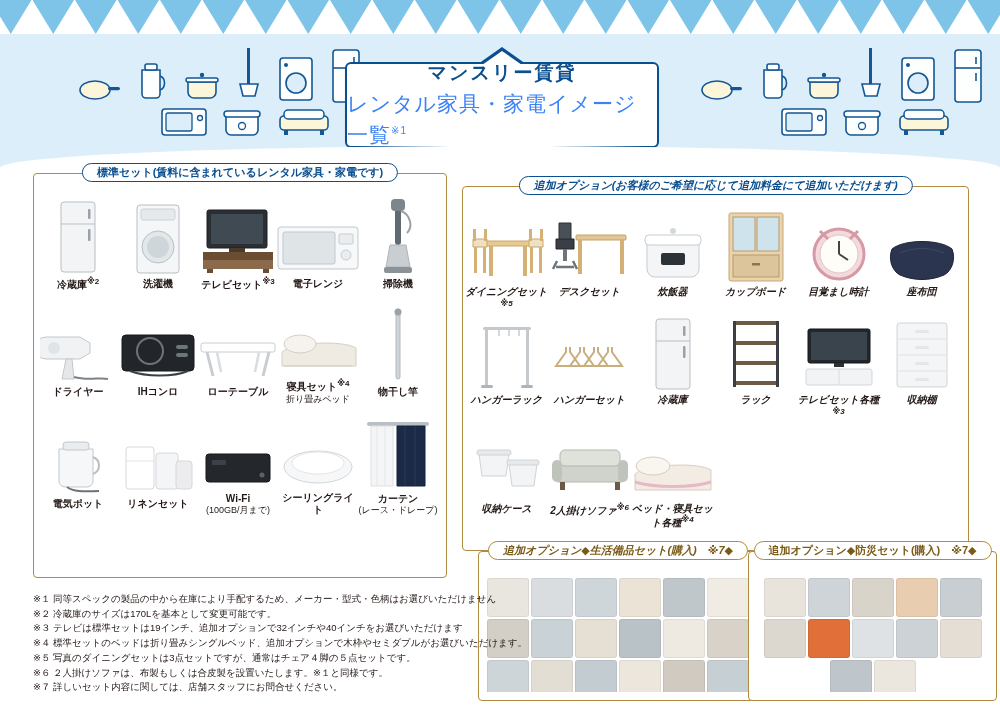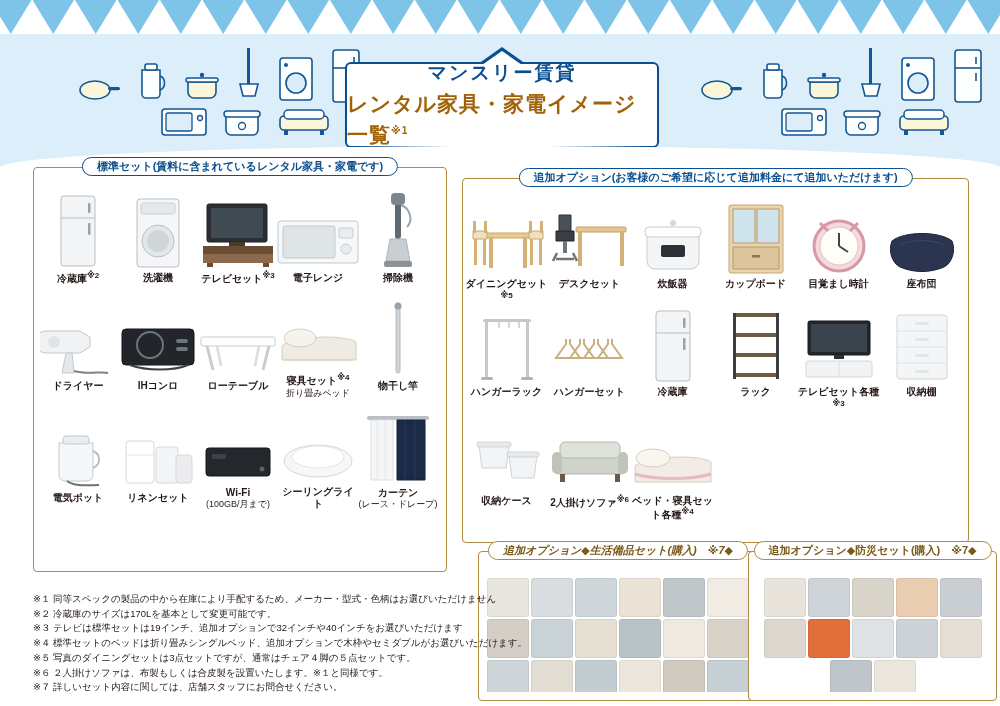--- a/index.html
+++ b/index.html
@@ -47,21 +47,21 @@
     content:"";position:absolute;left:50%;top:-17px;margin-left:-24px;
     width:0;height:0;border-left:24px solid transparent;border-right:24px solid transparent;
     border-bottom:17px solid #0a4f8f;
   }
   .title-card:after{
     content:"";position:absolute;left:50%;top:-13px;margin-left:-20px;
     width:0;height:0;border-left:20px solid transparent;border-right:20px solid transparent;
     border-bottom:14px solid #ffffff;
   }
   .title-line1{font-size:19px;font-weight:bold;color:#0a4f8f;letter-spacing:2px;line-height:1.5;}
-  .title-line2{font-size:21px;font-weight:bold;color:#a16207;letter-spacing:1px;line-height:1.5;}
+  .title-line2{font-size:21px;font-weight:normal;color:#3b82f6;letter-spacing:1px;line-height:1.5;}
   .title-line2 sup{font-size:10px;}
   .icon-row{position:absolute;top:46px;display:flex;gap:14px;align-items:flex-end;}
   .icon-row.left{left:78px;}
   .icon-row.right{left:700px;}
   .app-ico{opacity:.95;}
 
   
   .panel{
     position:absolute;
     border:1px solid #b08a3e;
@@ -84,27 +84,27 @@
     display:flex;align-items:flex-end;justify-content:center;
   }
   .cap{
     font-size:10px;text-align:center;line-height:1.25;margin-top:3px;color:#231815;
     font-weight:600;
   }
   .cap sup{font-size:8px;}
   .cap .sub{display:block;font-size:9px;font-weight:500;}
 
   
-  #standard-panel{left:33px;top:167px;width:412px;height:403px;}
+  #standard-panel{left:33px;top:173px;width:412px;height:403px;}
   #standard-panel .grid{padding:22px 4px 0 4px;align-items:center;}
   #standard-panel .cell{width:80px;margin-bottom:6px;}
   #standard-panel .thumb{height:78px;}
 
   
-  #options-panel{left:462px;top:178px;width:505px;height:363px;}
+  #options-panel{left:462px;top:186px;width:505px;height:363px;font-style:italic;}
   #options-panel .grid{padding:22px 2px 0 2px;}
   #options-panel .cell{width:83px;margin-bottom:4px;}
   #options-panel .thumb{height:74px;}
 
   
   #living-panel{left:478px;top:551px;width:278px;height:148px;font-style:italic;}
   #disaster-panel{left:748px;top:551px;width:219px;height:148px;padding-left:28px;}
   .photo-area{
     position:absolute;left:8px;right:8px;top:26px;bottom:8px;
     display:flex;flex-wrap:wrap;align-content:flex-start;justify-content:center;

